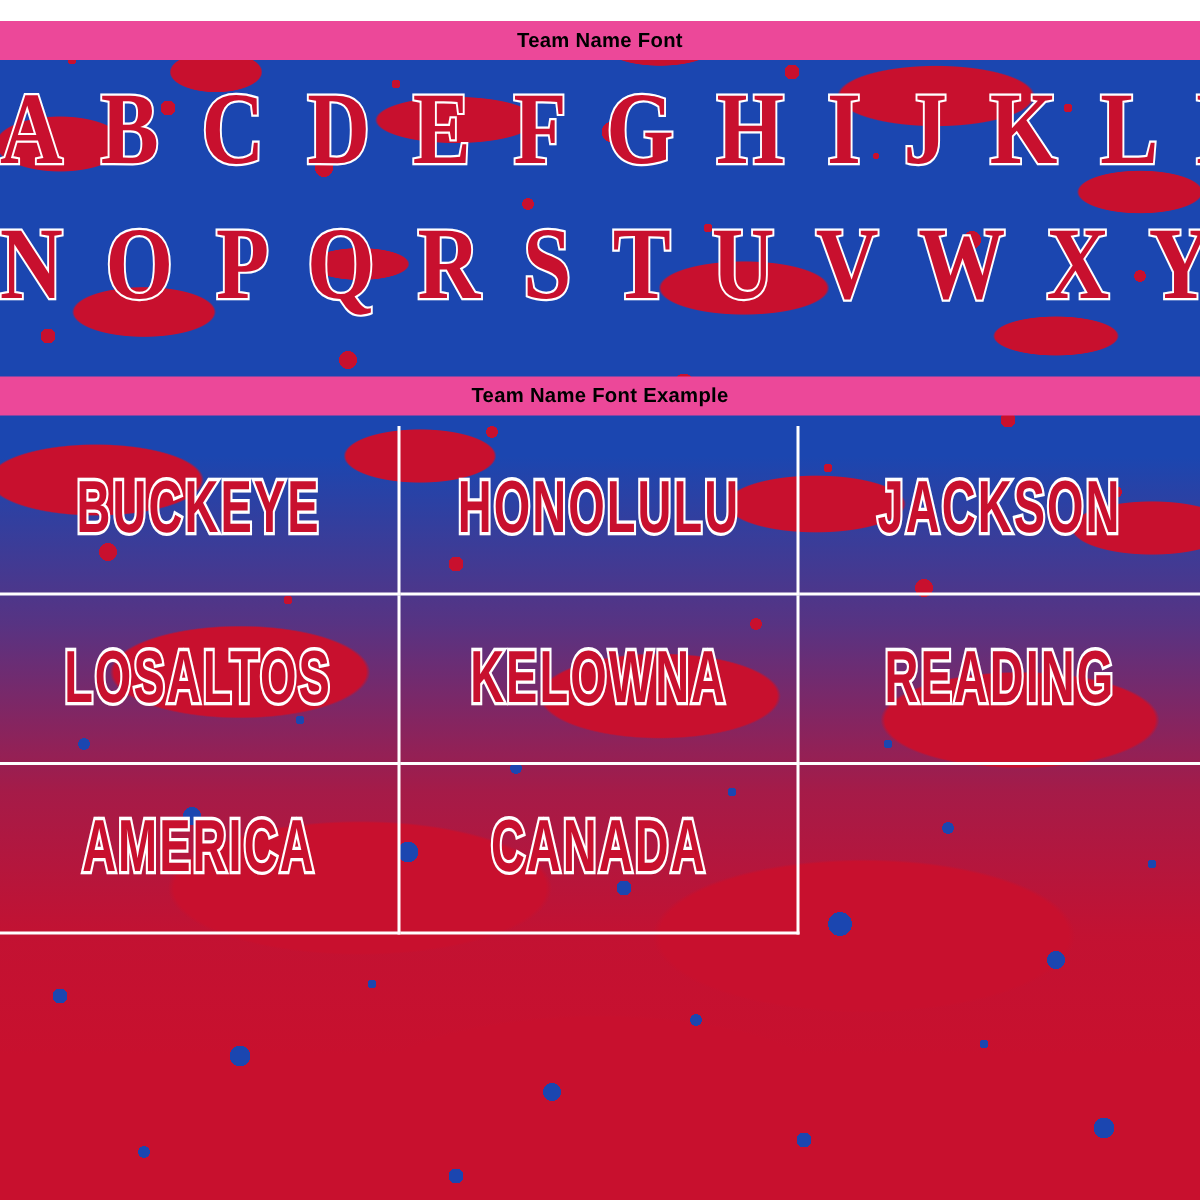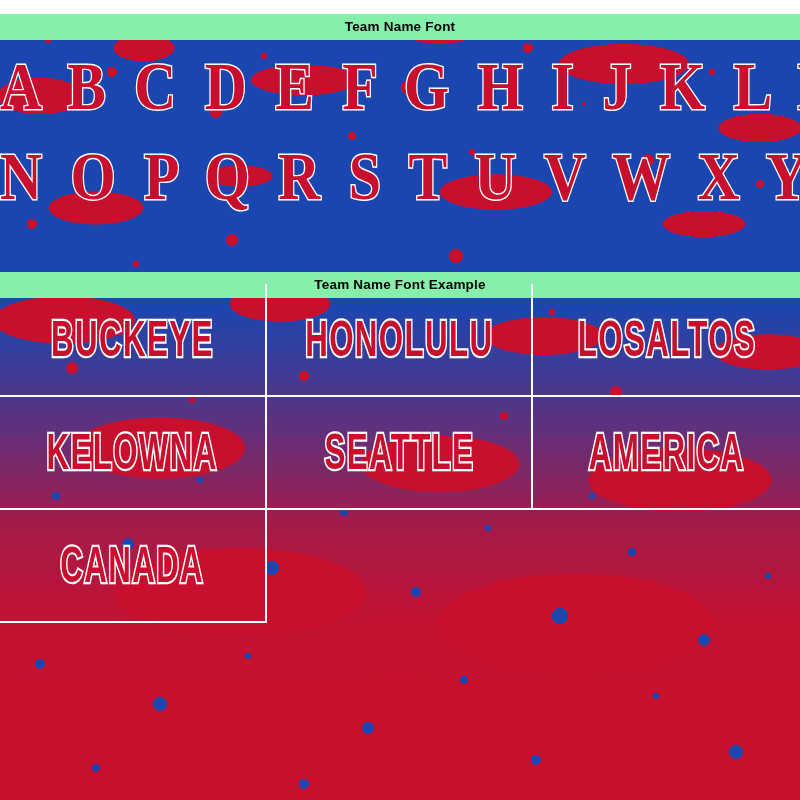--- a/index.html
+++ b/index.html
@@ -104,31 +104,31 @@
       radial-gradient(circle 4px at 12% 96%, #1b46b0 0 100%, transparent 0),
       radial-gradient(circle 5px at 38% 98%, #1b46b0 0 100%, transparent 0),
       radial-gradient(circle 3px at 74% 62%, #1b46b0 0 100%, transparent 0);
   }
 
   
   .label-bar {
     position: absolute;
     left: 0;
     width: 800px;
-    background: #86efac;
+    background: #ec4899;
     color: #000000;
     font-size: 13.5px;
     font-weight: bold;
     text-align: center;
     line-height: 26px;
     height: 26px;
     letter-spacing: 0.2px;
   }
   #bar-font { top: 14px; }
-  #bar-example { top: 272px; }
+  #bar-example { top: 251px; }
   .white-top {
     position: absolute;
     top: 0; left: 0;
     width: 800px; height: 14px;
     background: #ffffff;
   }
 
   
   .alphabet {
     position: absolute;
@@ -210,27 +210,30 @@
   <div class="label-bar" id="bar-example">Team Name Font Example</div>
 
   <div id="grid">
     <div class="cell">
         <span class="team-name">BUCKEYE</span>
       </div>
     <div class="cell">
         <span class="team-name">HONOLULU</span>
       </div>
     <div class="cell">
+        <span class="team-name">JACKSON</span>
+      </div>
+    <div class="cell">
         <span class="team-name">LOSALTOS</span>
       </div>
     <div class="cell">
         <span class="team-name">KELOWNA</span>
       </div>
     <div class="cell">
-        <span class="team-name">SEATTLE</span>
+        <span class="team-name">READING</span>
       </div>
     <div class="cell">
         <span class="team-name">AMERICA</span>
       </div>
     <div class="cell">
         <span class="team-name">CANADA</span>
       </div>
   </div>
 
 </div>

